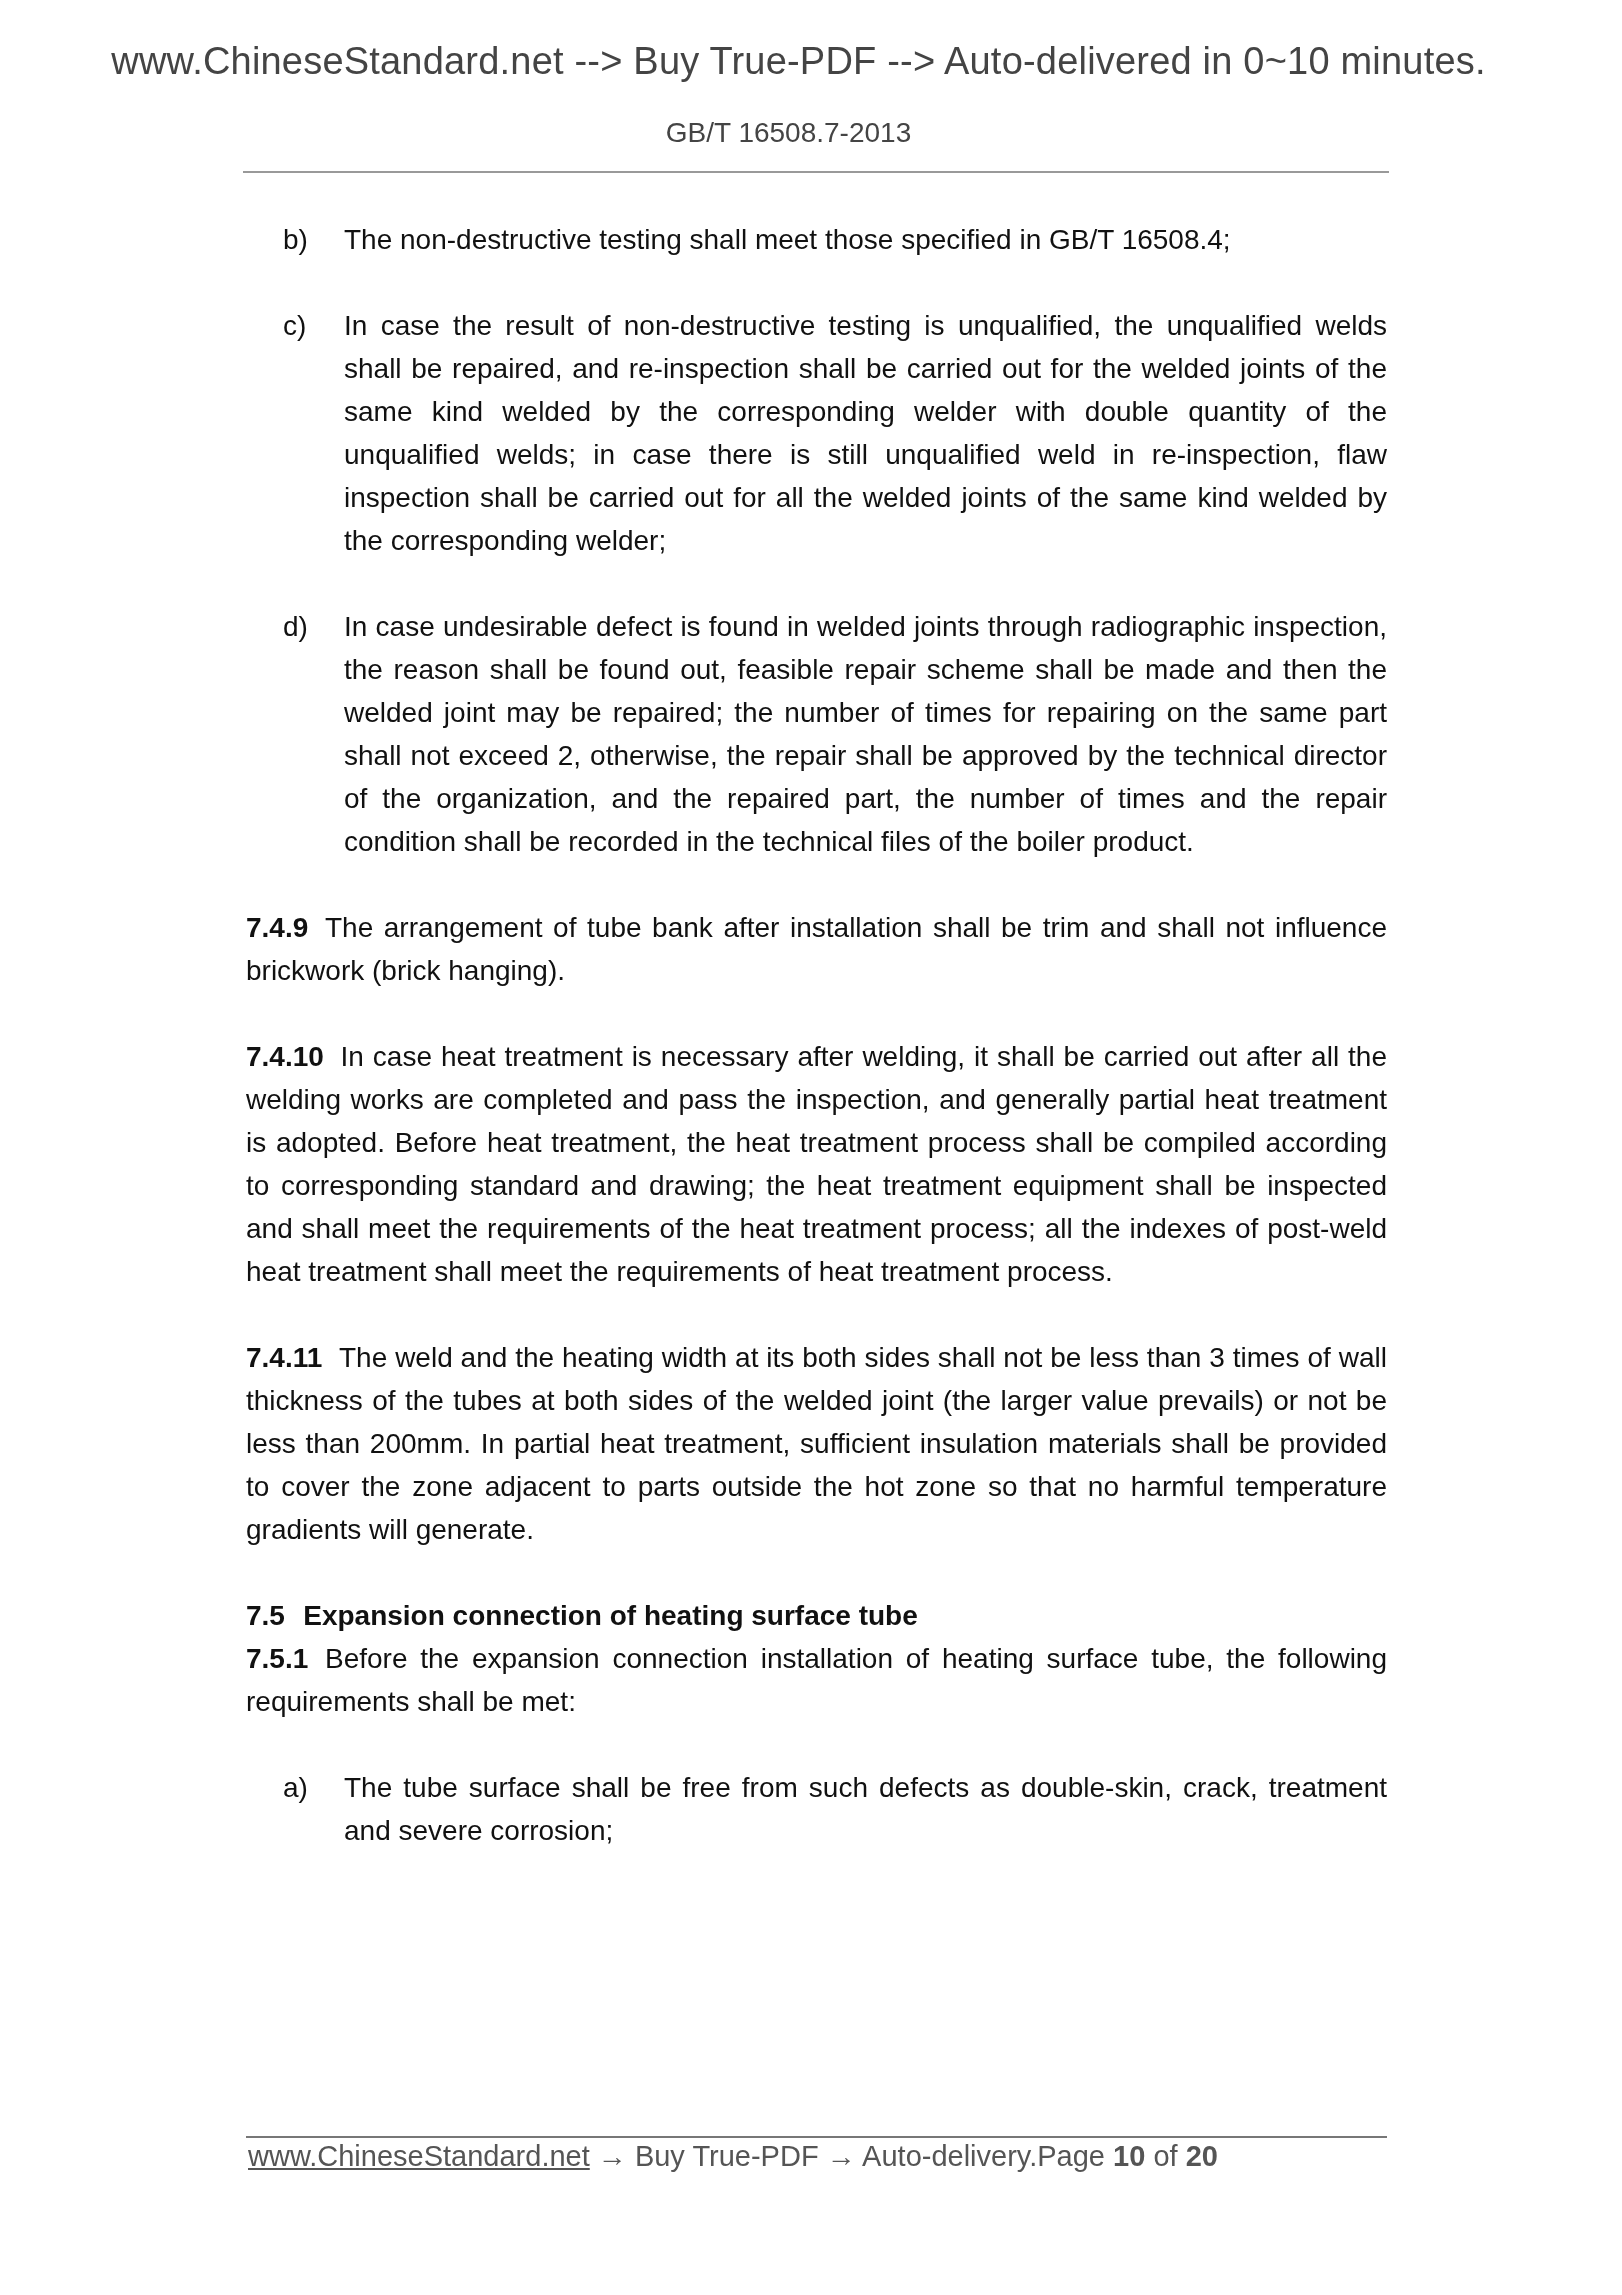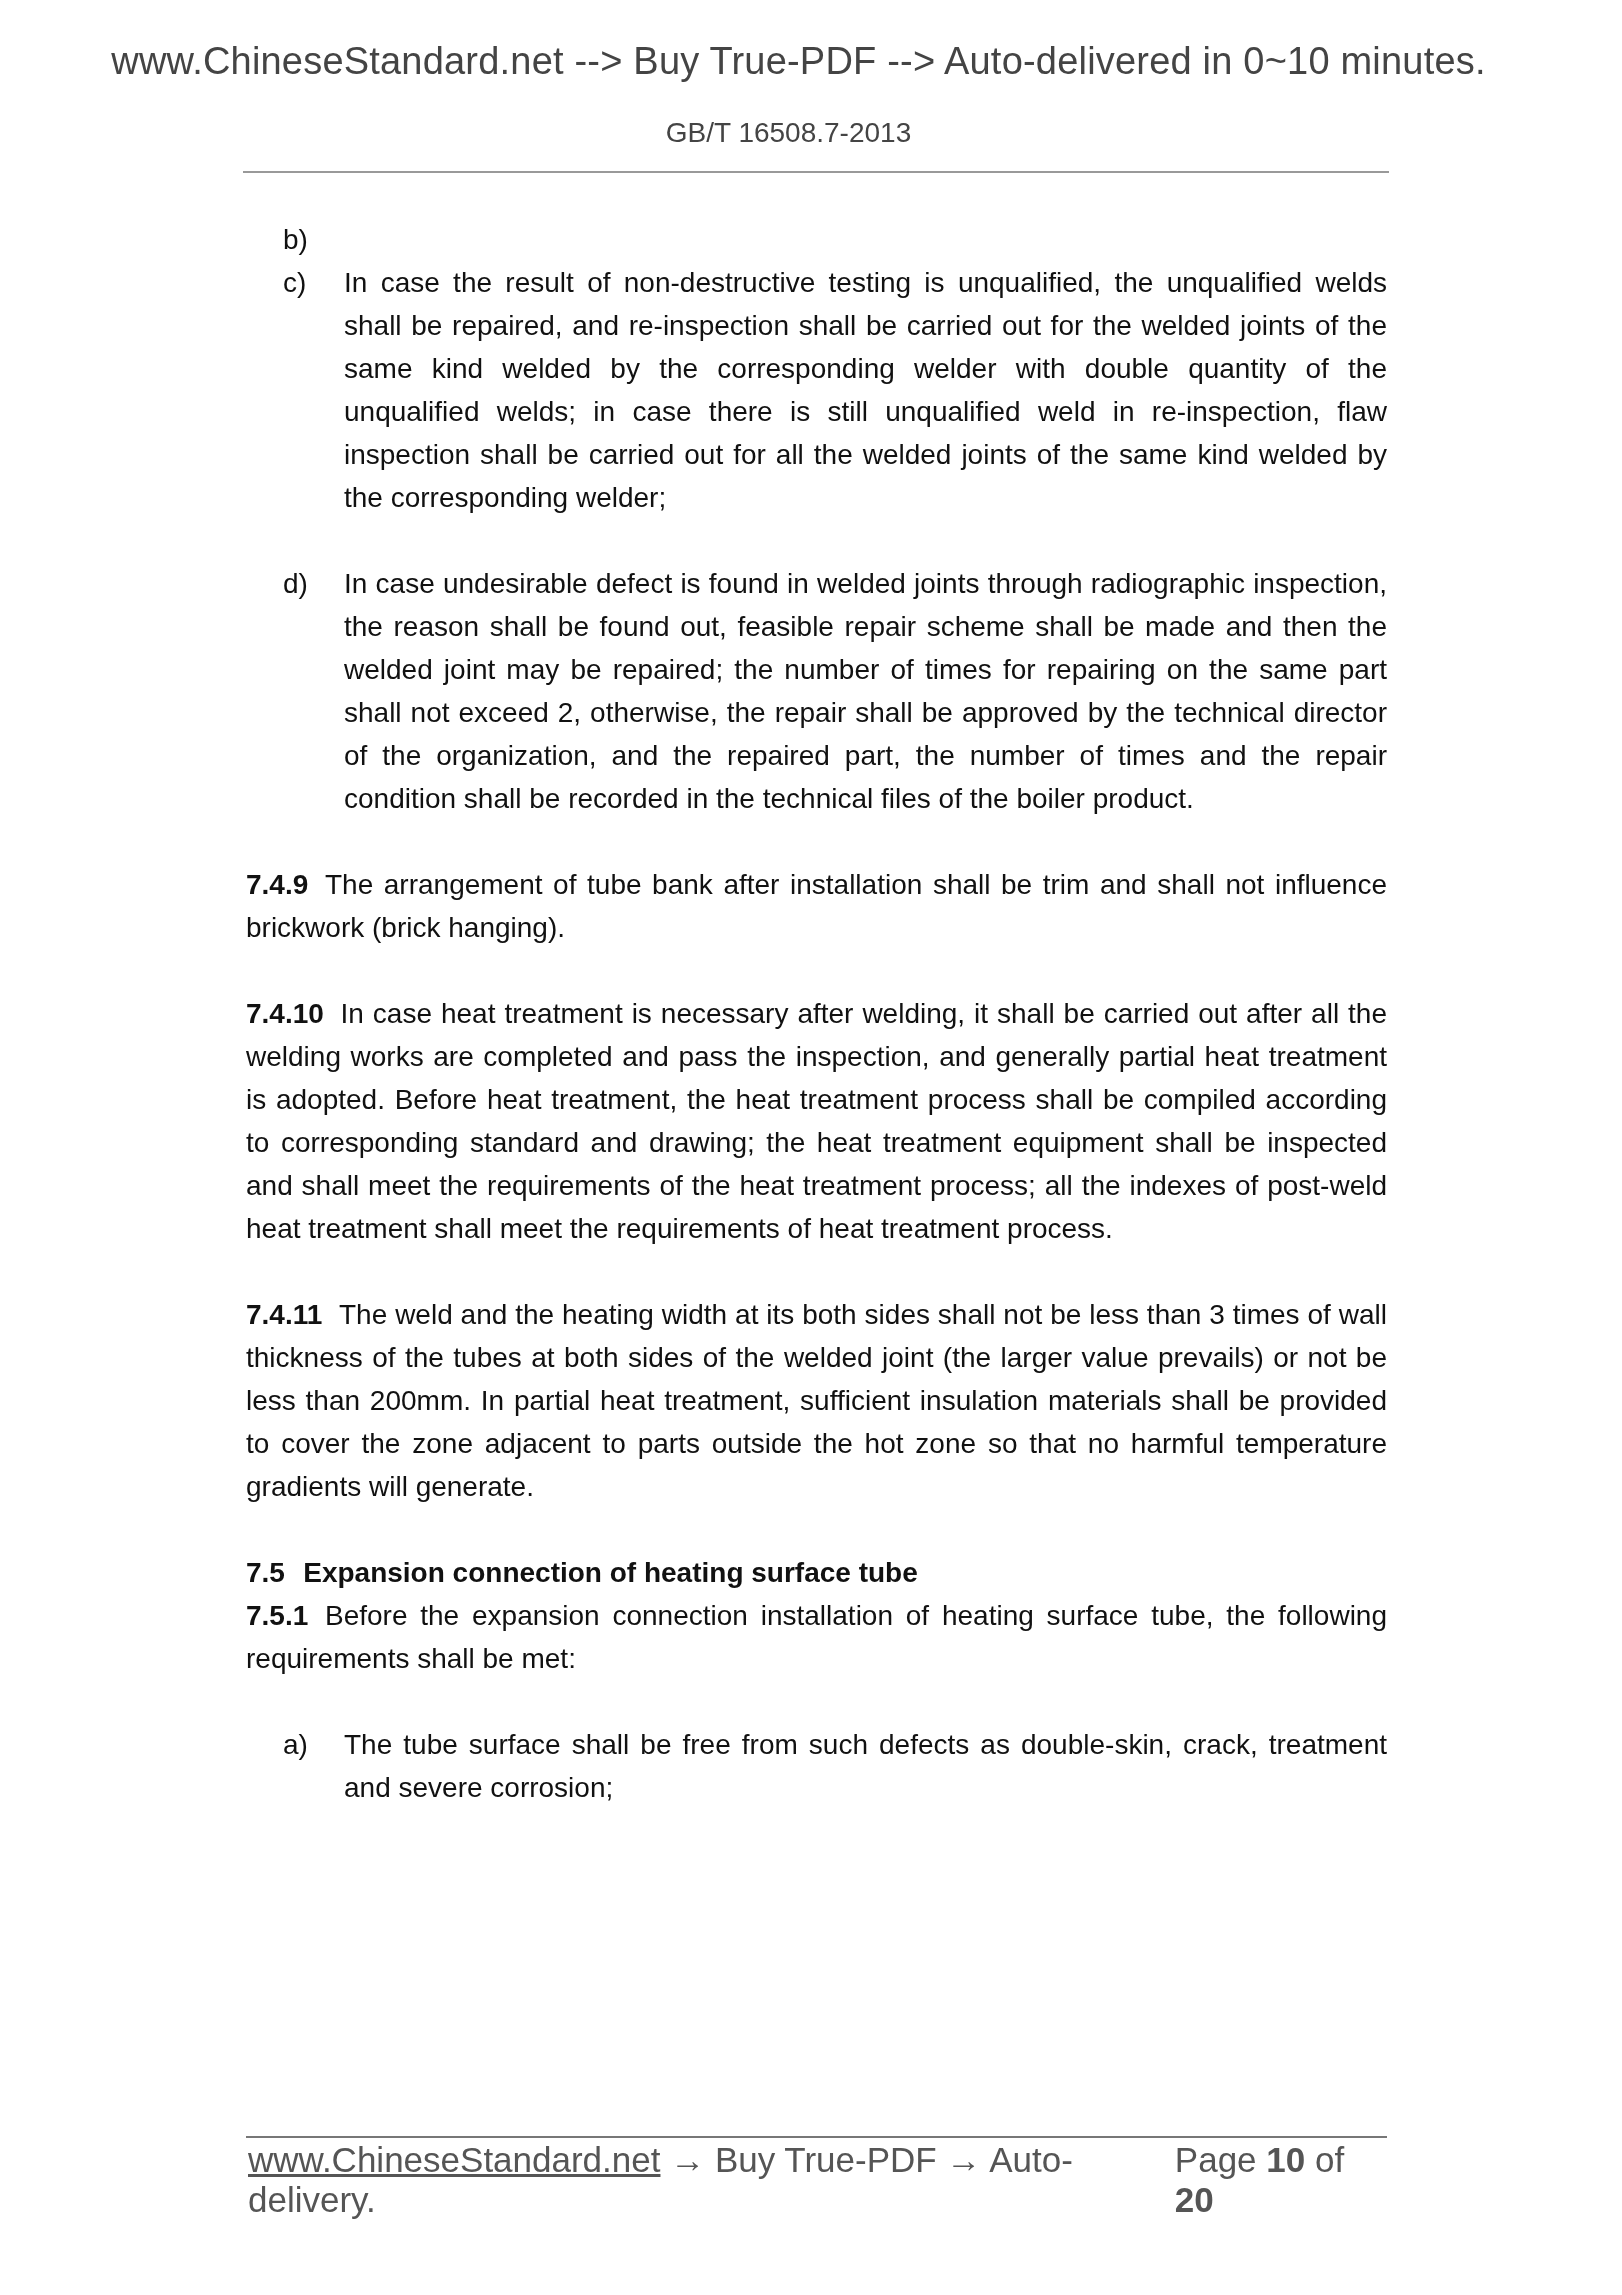--- a/index.html
+++ b/index.html
@@ -12,35 +12,36 @@
   .rule-top { position: absolute; top: 171px; left: 243px; width: 1146px; height: 1.7px; background: #999; }
   .content { position: absolute; top: 218px; left: 246px; width: 1141px; font-size: 28px;
              line-height: 43px; text-align: justify; color: #111; }
   .item { position: relative; padding-left: 98px; margin-bottom: 43px; }
   .item .lbl { position: absolute; left: 37px; top: 0; }
   .para { margin-bottom: 43px; }
   .num { font-weight: bold; margin-right: 16.7px; }
   .heading { font-weight: bold; }
   .heading .num { margin-right: 18.3px; }
   .rule-bot { position: absolute; top: 2136px; left: 246px; width: 1141px; height: 1.7px; background: #777; }
-  .footer { position: absolute; top: 2140px; left: 248px; width: 1139px; font-size: 35px; color: #555;
-            display: flex; justify-content: space-between; }
+  .footer { position: absolute; top: 2140px; left: 248px; width: 1139px; font-size: 29px; color: #555;
+            display: flex; justify-content: flex-start; }
   .footer a { color: #555; text-decoration: underline; }
   .footer .pg b { color: #555; }
 </style>
 </head>
 <body>
 
 <div class="banner">www.ChineseStandard.net --&gt; Buy True-PDF --&gt; Auto-delivered in 0~10 minutes.</div>
 <div class="std-code">GB/T 16508.7-2013</div>
 <div class="rule-top"></div>
 
 <div class="content">
   <div class="item">
     <span class="lbl">b)</span>
+    <span>The non-destructive testing shall meet those specified in GB/T 16508.4;</span>
   </div>
   <div class="item">
     <span class="lbl">c)</span>
     <span>In case the result of non-destructive testing is unqualified, the unqualified welds shall be repaired, and re-inspection shall be carried out for the welded joints of the same kind welded by the corresponding welder with double quantity of the unqualified welds; in case there is still unqualified weld in re-inspection, flaw inspection shall be carried out for all the welded joints of the same kind welded by the corresponding welder;</span>
   </div>
   <div class="item">
     <span class="lbl">d)</span>
     <span>In case undesirable defect is found in welded joints through radiographic inspection, the reason shall be found out, feasible repair scheme shall be made and then the welded joint may be repaired; the number of times for repairing on the same part shall not exceed 2, otherwise, the repair shall be approved by the technical director of the organization, and the repaired part, the number of times and the repair condition shall be recorded in the technical files of the boiler product.</span>
   </div>
 

